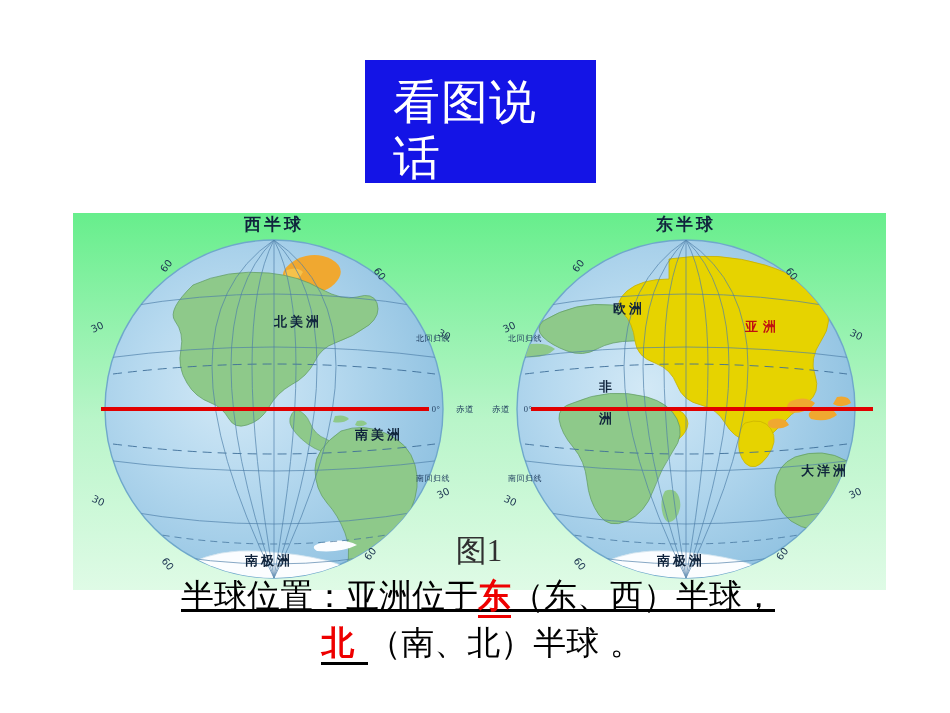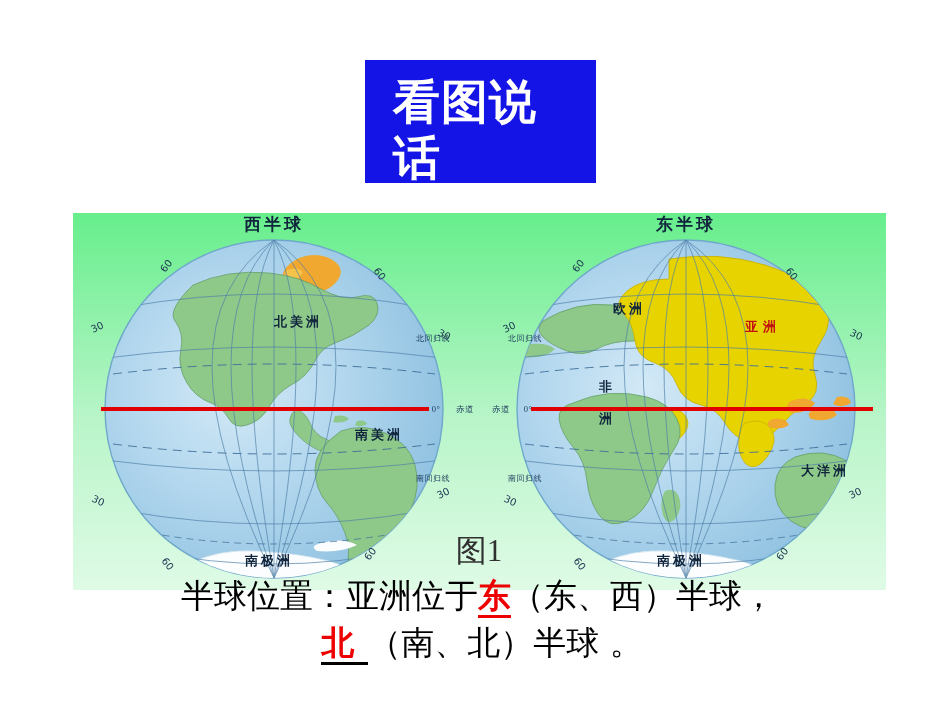--- a/index.html
+++ b/index.html
@@ -25,21 +25,21 @@
     background: #1414E6;
     box-sizing: border-box;
   }
   #title-banner-text {
     position: absolute;
     left: 28px;
     top: 14px;
     width: 190px;
     color: #ffffff;
     font-family: "DejaVu Sans", "Liberation Sans", sans-serif;
-    font-weight: bold;
+    font-weight: normal;
     font-size: 47px;
     line-height: 56px;
     letter-spacing: 1px;
     text-align: left;
     word-break: break-all;
   }
 
   
   #map-figure {
     position: absolute;
@@ -98,21 +98,21 @@
     left: 0;
     top: 572px;
     width: 950px;
     text-align: center;
     font-family: "DejaVu Serif", "Liberation Serif", serif;
     font-size: 33px;
     color: #000000;
     line-height: 47px;
     letter-spacing: 0px;
   }
-  #caption-line-1 { display: block; padding-left: 6px; }
+  #caption-line-1 { display: block; padding-left: 6px; text-decoration: underline; }
   #caption-line-2 { display: block; padding-left: 14px; }
   .blank-red {
     color: #ee0000;
     font-weight: bold;
     border-bottom: 3px solid #ee0000;
   }
   .blank-red-2 {
     color: #ee0000;
     font-weight: bold;
     border-bottom: 3px solid #000000;

